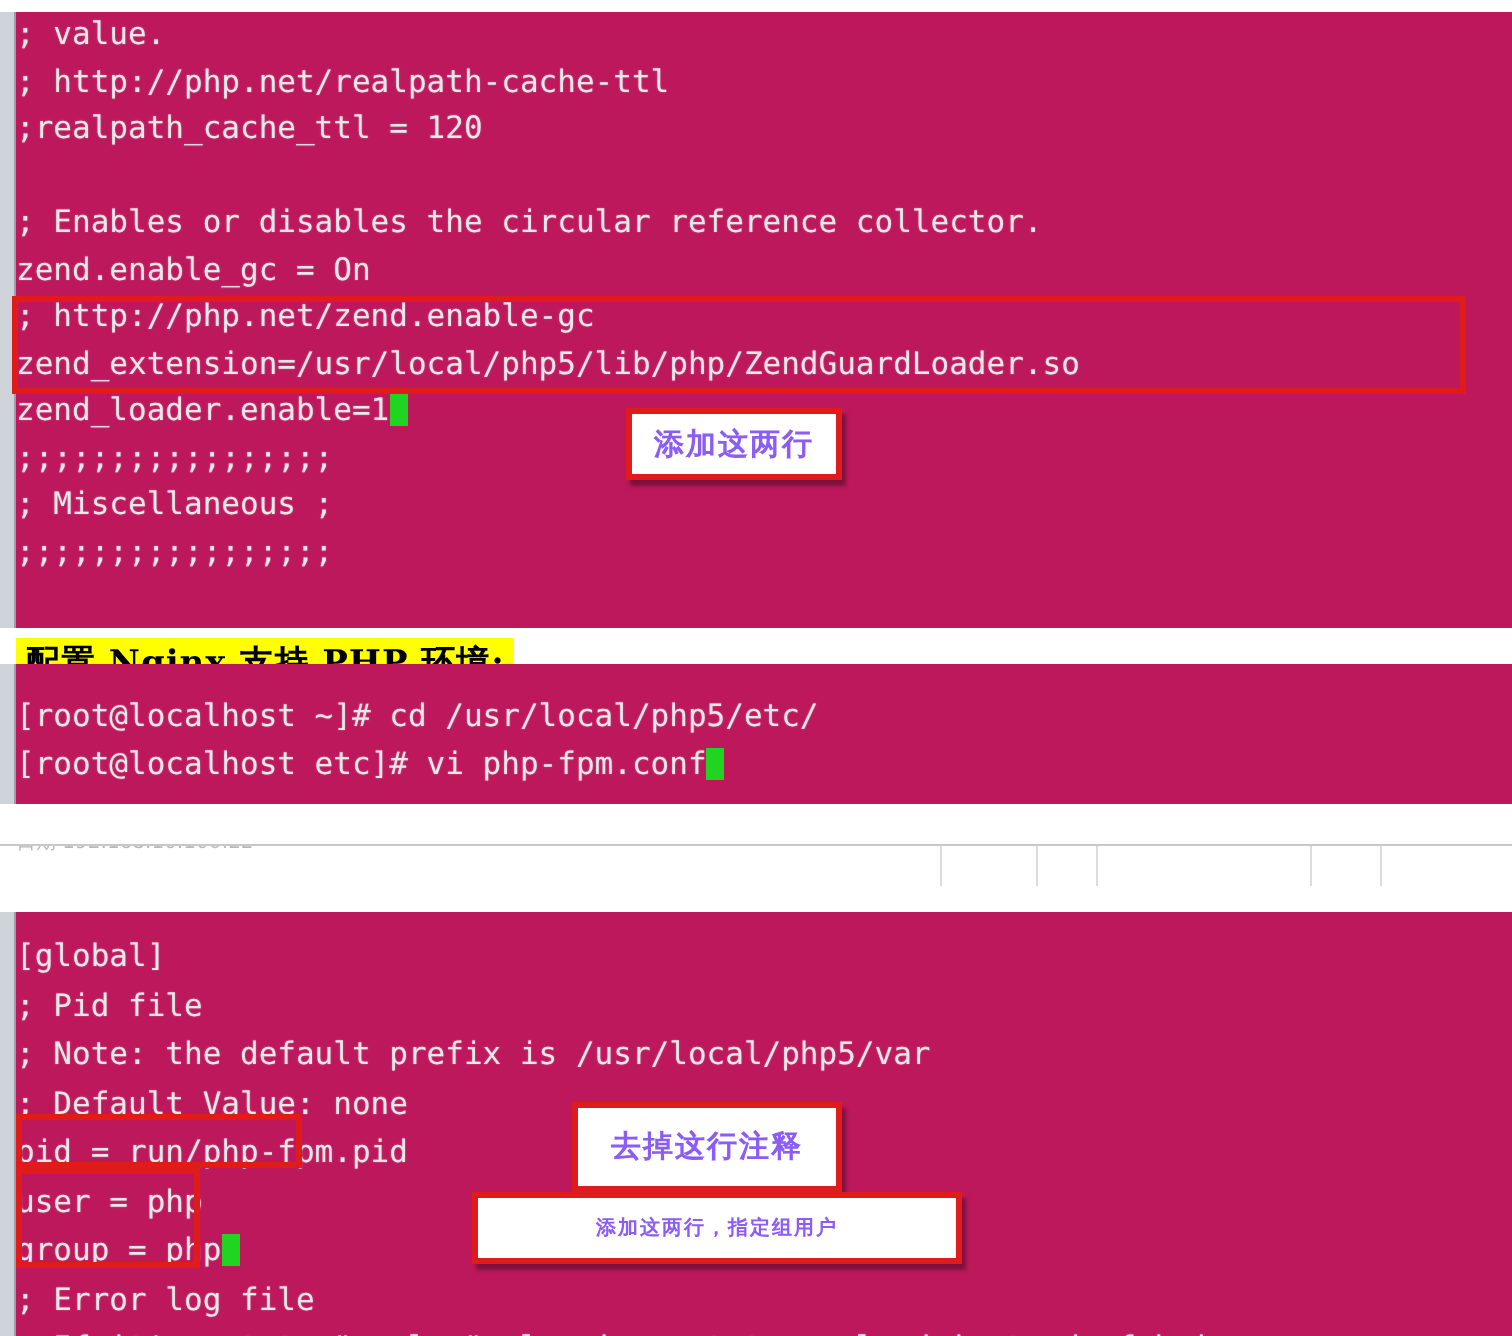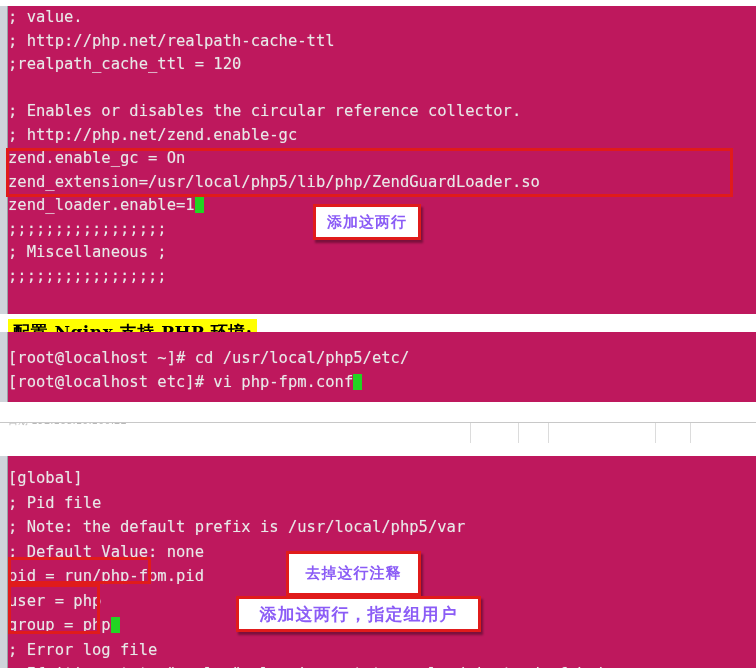--- a/index.html
+++ b/index.html
@@ -195,21 +195,21 @@
     top: 551px;
     width: 135px;
     height: 45px;
     font-size: 15px;
   }
   #callout-add-two-group {
     left: 236px;
     top: 596px;
     width: 245px;
     height: 36px;
-    font-size: 17px;
+    font-size: 10px;
   }
 
   
   .cursor {
     display: inline-block;
     width: 9px;
     height: 16px;
     background: #22d422;
     vertical-align: -3px;
   }
@@ -218,22 +218,22 @@
 <body>
 
 <div class="term" id="top-terminal">
   <div class="gutter"></div>
   <div class="screen">
     <div class="tline">; value.</div>
     <div class="tline">; http://php.net/realpath-cache-ttl</div>
     <div class="tline">;realpath_cache_ttl = 120</div>
     <div class="tline"></div>
     <div class="tline">; Enables or disables the circular reference collector.</div>
+    <div class="tline">zend.enable_gc = On</div>
     <div class="tline">; http://php.net/zend.enable-gc</div>
-    <div class="tline">zend.enable_gc = On</div>
     <div class="tline">zend_extension=/usr/local/php5/lib/php/ZendGuardLoader.so</div>
     <div class="tline"><span>zend_loader.enable=1</span><span class="cursor"></span></div>
     <div class="tline">;;;;;;;;;;;;;;;;;</div>
     <div class="tline">; Miscellaneous ;</div>
     <div class="tline">;;;;;;;;;;;;;;;;;</div>
     <div class="tline"></div>
     <div class="tline">; Decides whether PHP may expose the fact that it is installed on the se</div>
 
   </div>
 </div>

